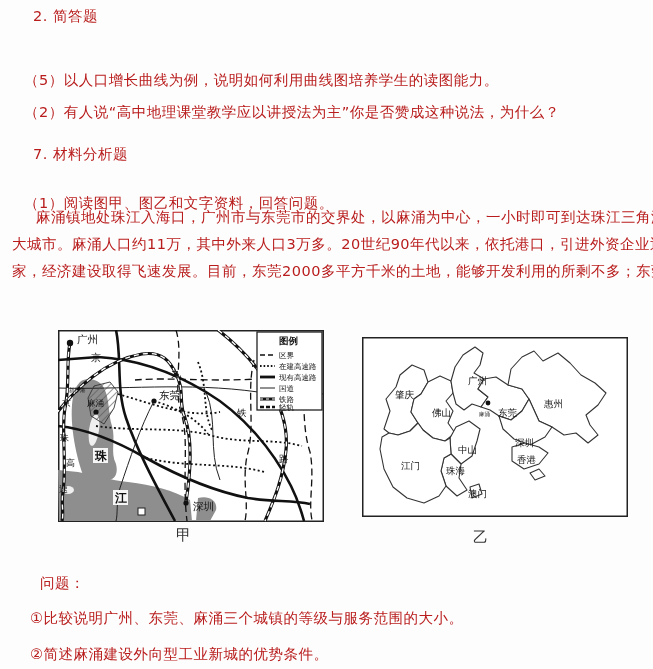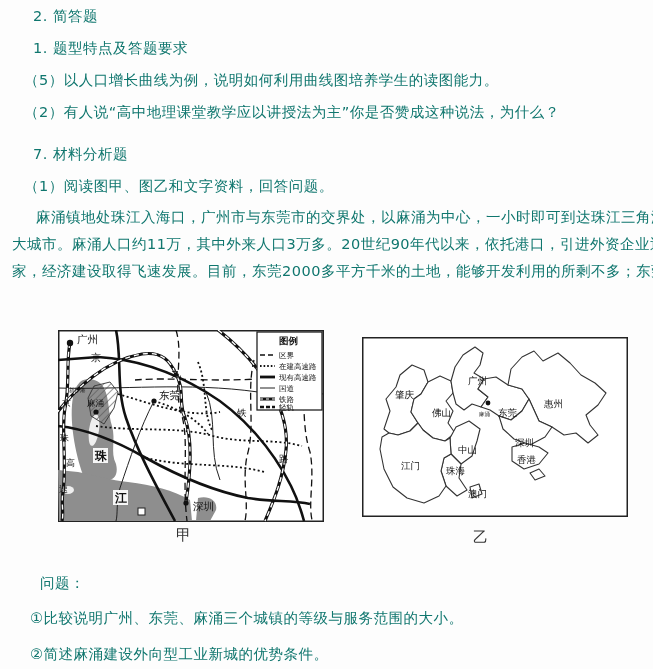--- a/index.html
+++ b/index.html
@@ -14,45 +14,44 @@
     background:#fdfdfd;
     overflow:hidden;
     color:#1f1f1f;
   }
   .tline{
     position:absolute;
     font-size:14.5px;
     line-height:18px;
     white-space:nowrap;
     letter-spacing:0.5px;
-    color:#0f766e;
+    color:#b91c1c;
   }
   .caption{
     position:absolute;
     font-size:15px;
     color:#333;
     letter-spacing:1px;
   }
   svg{position:absolute;}
   svg text{
     font-family:"DejaVu Sans","Liberation Sans",sans-serif;
     fill:#111;
   }
 </style>
 </head>
 <body>
 
 <div class="page">
 
   <div class="tline" style="left:33px;top:7px">2. 简答题</div>
-  <div class="tline" style="left:33px;top:39px">1. 题型特点及答题要求</div>
   <div class="tline" style="left:24px;top:71px">（5）以人口增长曲线为例，说明如何利用曲线图培养学生的读图能力。</div>
   <div class="tline" style="left:24px;top:103px">（2）有人说“高中地理课堂教学应以讲授法为主”你是否赞成这种说法，为什么？</div>
   <div class="tline" style="left:33px;top:145px">7. 材料分析题</div>
-  <div class="tline" style="left:24px;top:177px">（1）阅读图甲、图乙和文字资料，回答问题。</div>
+  <div class="tline" style="left:24px;top:194px">（1）阅读图甲、图乙和文字资料，回答问题。</div>
 
   <div class="tline" style="left:36px;top:208px">麻涌镇地处珠江入海口，广州市与东莞市的交界处，以麻涌为中心，一小时即可到达珠江三角洲各</div>
   <div class="tline" style="left:12px;top:235px">大城市。麻涌人口约11万，其中外来人口3万多。20世纪90年代以来，依托港口，引进外资企业近200</div>
   <div class="tline" style="left:12px;top:262px">家，经济建设取得飞速发展。目前，东莞2000多平方千米的土地，能够开发利用的所剩不多；东莞的</div>
 
   <svg style="left:58px;top:330px" width="266" height="192" viewBox="0 0 266 192">
     <defs>
       <pattern id="hatch" width="5" height="5" patternUnits="userSpaceOnUse" patternTransform="rotate(45)">
         <line x1="0" y1="0" x2="0" y2="5" stroke="#555" stroke-width="1.2"></line>
       </pattern>

